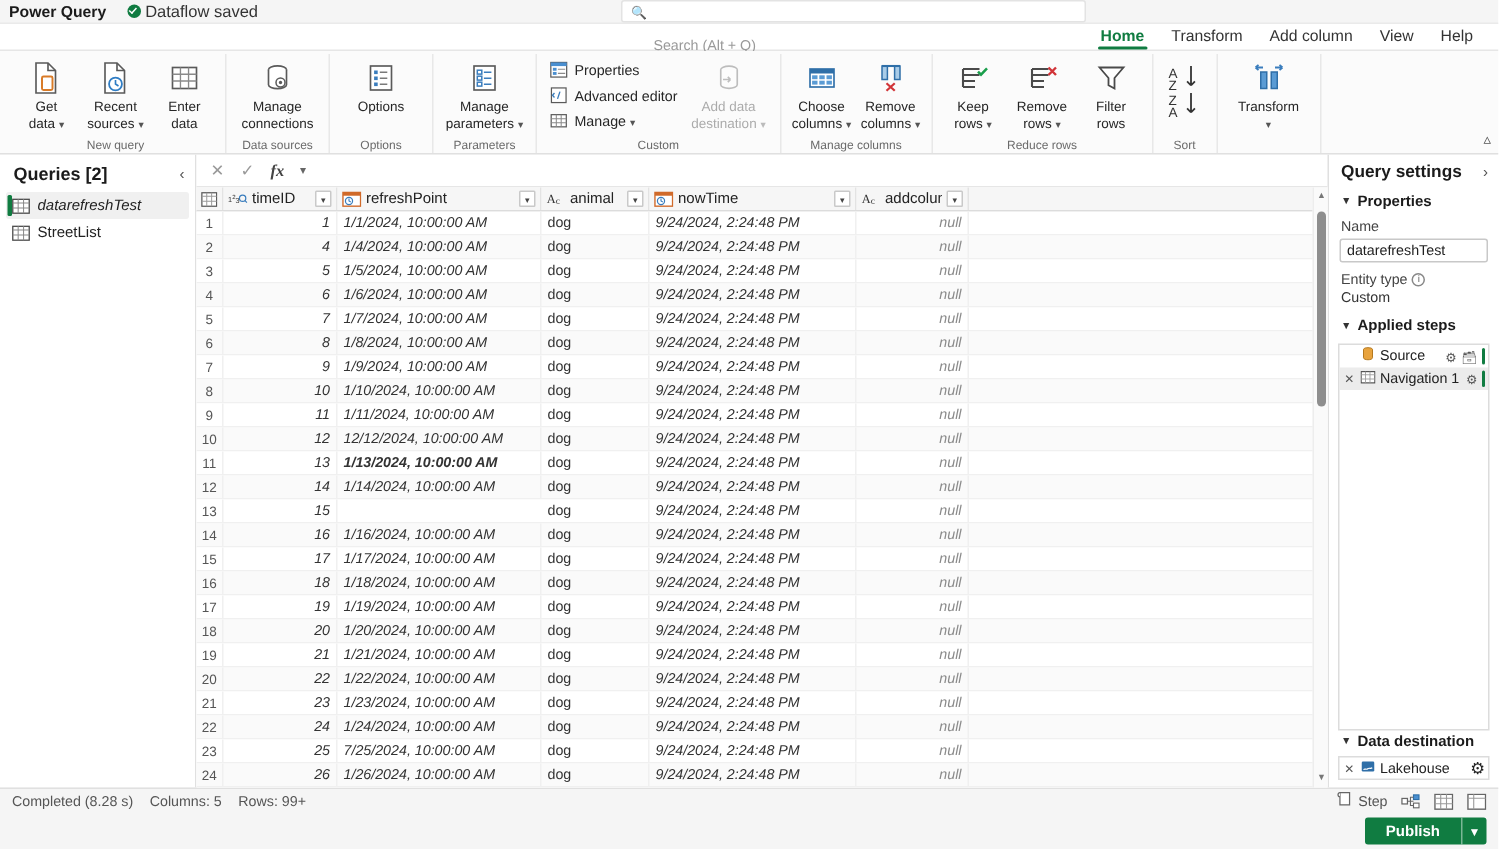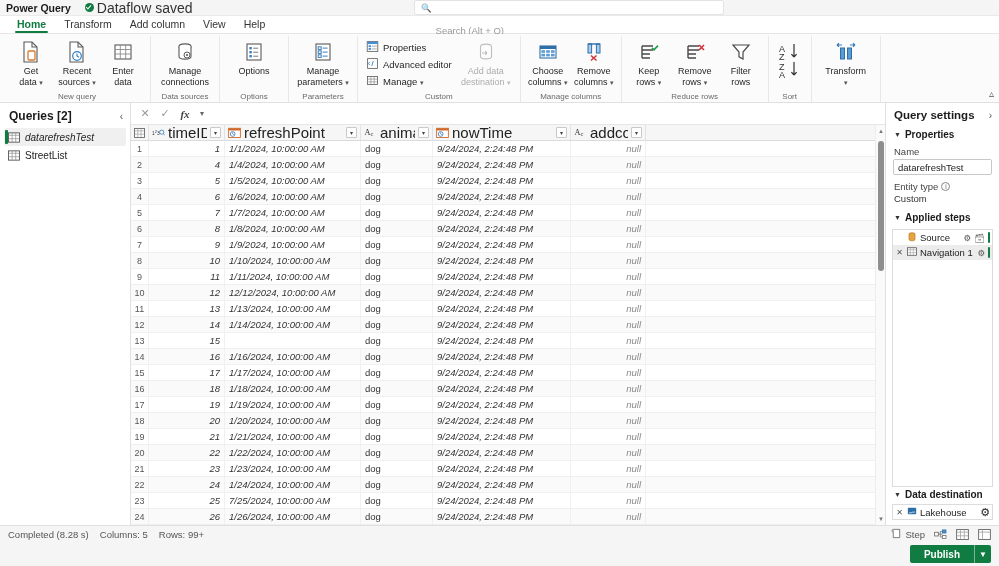--- a/index.html
+++ b/index.html
@@ -26,36 +26,37 @@
   .save-check {
     width: 9px; height: 9px; border-radius: 50%;
     background: #107c41; position: relative; flex: 0 0 auto;
   }
   .save-check::after {
     content: ""; position: absolute; left: 2.6px; top: 1.4px;
     width: 2px; height: 4.2px;
     border: solid #fff; border-width: 0 1.2px 1.2px 0;
     transform: rotate(42deg);
   }
-  .save-text { font-size: 14px; color: #333; }
+  .save-text { font-size: 11px; color: #333; }
   .searchbox {
     position: absolute; left: 414px; top: 0px;
     width: 310px; height: 15px;
     background: #fff; border: 1px solid #e3e3e3; border-radius: 2px;
     display: flex; align-items: center; gap: 4px; padding: 0 6px;
   }
   .searchbox .sicon { color: #888; font-size: 8.5px; }
   .searchbox .splace { color: #999; font-size: 9.5px; margin-top: 46px; }
 
   
   .menubar {
     height: 18px; min-height: 18px;
     display: flex; align-items: flex-end; gap: 0;
     background: #ffffff; padding: 0 8px;
     border-bottom: 1px solid #e6e6e6;
+    justify-content: flex-end;
   }
   .menu-tab {
     font-size: 10.5px; color: #333;
     padding: 0 9px 2px 9px; height: 17px;
     display: flex; align-items: center; cursor: default;
     position: relative;
   }
   .menu-tab.active { color: #107c41; font-weight: 600; }
   .menu-tab.active::after {
     content: ""; position: absolute; left: 7px; right: 7px; bottom: 0;
@@ -168,21 +169,21 @@
   }
   .gh-corner {
     width: 18px; min-width: 18px; display: flex; align-items: center; justify-content: center;
     border-right: 1px solid #e3e3e3; background: #f6f6f6;
   }
   .gh-cell {
     display: flex; align-items: center; gap: 3px;
     border-right: 1px solid #e3e3e3; padding: 0 3px;
     background: #f6f6f6; position: relative;
   }
-  .gh-cell .gh-name { font-size: 15px; color: #222; white-space: nowrap; overflow: hidden; }
+  .gh-cell .gh-name { font-size: 10px; color: #222; white-space: nowrap; overflow: hidden; }
   .type-ico {
     width: 13px; height: 11px; flex: 0 0 auto;
     display: flex; align-items: center; justify-content: center;
   }
   .filter-btn {
     width: 11px; height: 11px; margin-left: auto; flex: 0 0 auto;
     border: 1px solid #c9c9c9; background: #fff; border-radius: 1px;
     display: flex; align-items: center; justify-content: center;
     font-size: 6px; color: #444; cursor: default;
   }
@@ -775,21 +776,21 @@
               <div class="gcell num" style="width: 76px;">12</div>
               <div class="gcell dt" style="width: 136px;">12/12/2024, 10:00:00 AM</div>
               <div class="gcell txt" style="width: 72px;">dog</div>
               <div class="gcell dt" style="width: 138px;">9/24/2024, 2:24:48 PM</div>
               <div class="gcell nul" style="width: 75px;">null</div>
               <div class="g-rest"></div>
             </div>
             <div class="grow">
               <div class="gc-num">11</div>
               <div class="gcell num" style="width: 76px;">13</div>
-              <div class="gcell dt" style="width: 136px;">1/13/2024, 10:00:00 AM</div>
+              <div class="gcell dt" style="width: 136px; font-weight: bold;">1/13/2024, 10:00:00 AM</div>
               <div class="gcell txt" style="width: 72px;">dog</div>
               <div class="gcell dt" style="width: 138px;">9/24/2024, 2:24:48 PM</div>
               <div class="gcell nul" style="width: 75px;">null</div>
               <div class="g-rest"></div>
             </div>
             <div class="grow">
               <div class="gc-num">12</div>
               <div class="gcell num" style="width: 76px;">14</div>
               <div class="gcell dt" style="width: 136px;">1/14/2024, 10:00:00 AM</div>
               <div class="gcell txt" style="width: 72px;">dog</div>

